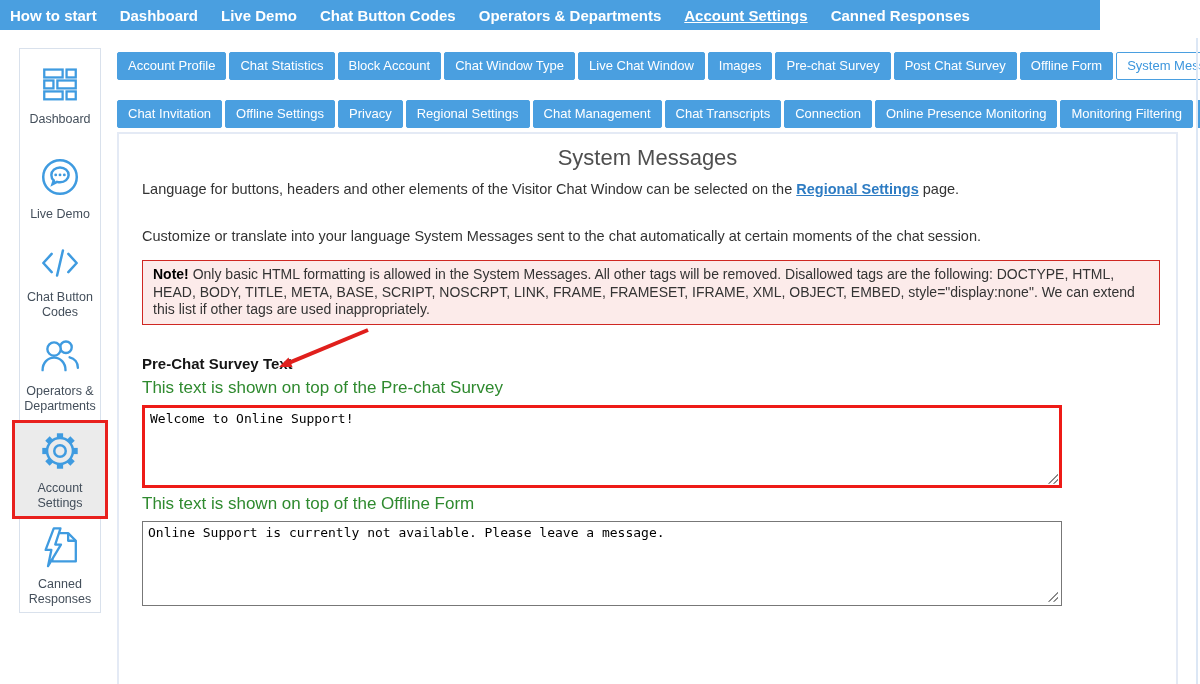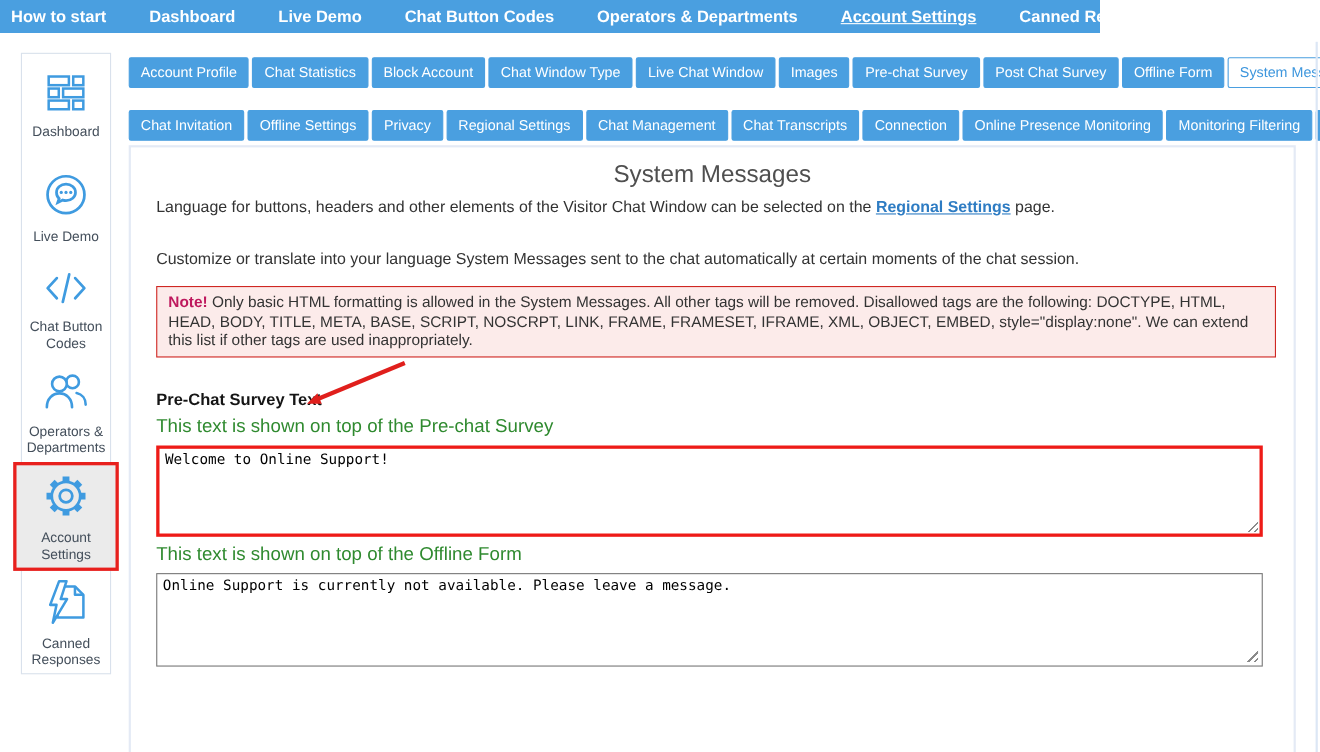--- a/index.html
+++ b/index.html
@@ -3,22 +3,22 @@
 <meta charset="utf-8">
 <style>
   :root{
     --nav-blue:#4a9fe0; --icon-blue:#3f9be0; --link-blue:#2e7cc3;
     --note-bg:#fcebea; --note-border:#cf2722; --green:#2f8a2f; --ann-red:#e8201d;
   }
   *{margin:0;padding:0;}
   html,body{width:1200px;height:684px;overflow:hidden;background:#fff;
     font-family:"Liberation Sans",sans-serif;position:relative;}
   
-  .topnav{position:absolute;top:0;left:0;width:1000px;height:30px;background:var(--nav-blue);
-    display:flex;align-items:center;padding-left:10px;gap:39px;box-sizing:border-box;}
+  .topnav{position:absolute;top:0;left:0;width:1100px;height:30px;background:var(--nav-blue);
+    display:flex;align-items:center;padding-left:10px;gap:23px;box-sizing:border-box;}
   .nav-item{color:#fff;font-size:15px;font-weight:700;cursor:pointer;white-space:nowrap;}
   .nav-item.active{text-decoration:underline;}
   
   .sidebar{position:absolute;left:19px;top:48px;width:82px;height:565px;background:#fff;
     border:1px solid #d9e1ec;box-sizing:border-box;display:flex;flex-direction:column;}
   .side-item{flex:1;display:flex;flex-direction:column;align-items:center;justify-content:center;
     gap:3px;text-align:center;cursor:pointer;box-sizing:border-box;}
   .side-item .label{font-size:12.5px;color:#444f5b;line-height:15px;width:74px;}
   .side-item.highlight{margin:0 -8px;background:#ebebeb;border:3px solid var(--ann-red);}
   
@@ -31,25 +31,25 @@
   
   .panel{position:absolute;left:117px;top:132px;width:1061px;height:600px;background:#fff;
     border:2px solid #e4eaf5;box-sizing:border-box;}
   .page-title{text-align:center;margin-top:11px;font-size:22px;font-weight:400;color:#4f4f4f;}
   .para{margin:0 16px 0 23px;font-size:14.5px;color:#333;line-height:18px;}
   .p1{margin-top:29px;}
   .p2{margin-top:9px;}
   .link{color:var(--link-blue);font-weight:700;text-decoration:underline;cursor:pointer;}
   .note{margin:15px 16px 0 23px;background:var(--note-bg);border:1px solid var(--note-border);
     padding:5px 10px;font-size:14px;line-height:17.6px;color:#333;}
-  .note-label{color:#be185d;font-weight:700;}
+  .note-label{color:#000000;font-weight:700;}
   .field-heading{margin:30px 0 0 23px;font-size:15px;font-weight:700;color:#151515;}
   .field-heading.second{margin-top:47px;}
   .field-help{margin:6px 0 0 23px;font-size:17px;color:var(--green);}
-  .ta-wrap{position:relative;margin:7px 16px 0 23px;width:1006px;}
+  .ta-wrap{position:relative;margin:7px 16px 0 23px;width:920px;}
   textarea{display:block;width:100%;box-sizing:border-box;background:#fff;color:#000;
     font-family:"DejaVu Sans Mono",monospace;font-size:13px;line-height:16px;
     padding:3px 5px;resize:none;outline:none;}
   .ta-red{height:83px;border:3px solid #ee1b17;}
   .ta-gray{height:85px;border:1px solid #777;}
   .grip{position:absolute;right:4px;bottom:4px;width:11px;height:11px;
     background:repeating-linear-gradient(135deg,#8a8a8a 0 1.4px,transparent 1.4px 4px);
     clip-path:polygon(100% 0,100% 100%,0 100%);}
   .arrow{position:absolute;left:148px;top:189px;}
   .right-line{position:absolute;right:2px;top:38px;height:646px;width:2px;background:#dce7f5;}

